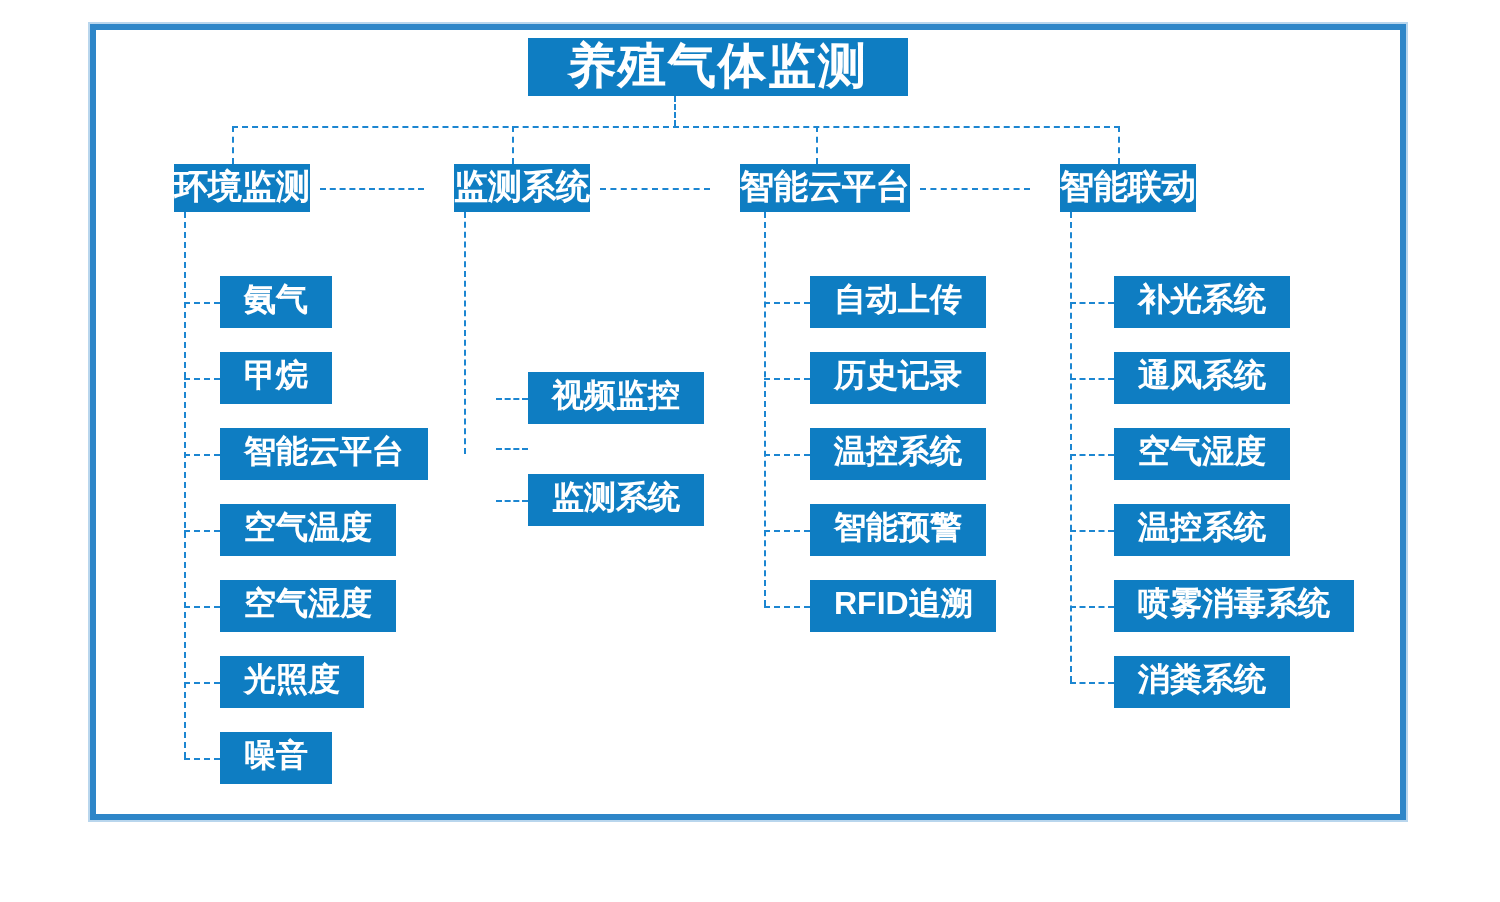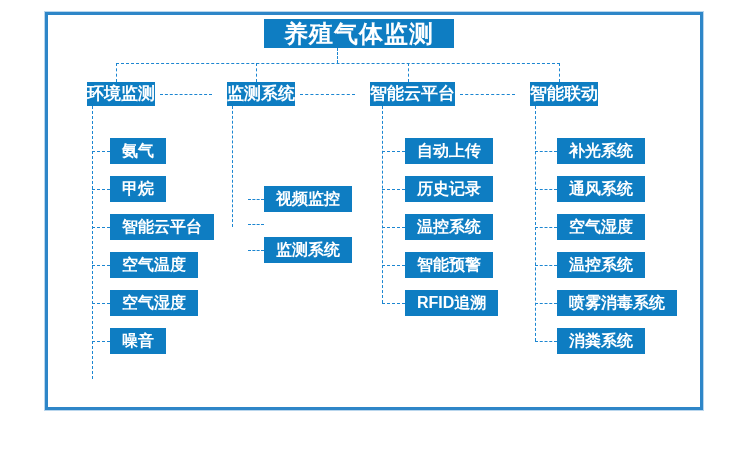--- a/index.html
+++ b/index.html
@@ -80,20 +80,24 @@
     <div class="row">
       <span class="stub"></span>
       <div class="node child">空气温度</div>
     </div>
     <div class="row">
       <span class="stub"></span>
       <div class="node child">空气湿度</div>
     </div>
     <div class="row">
       <span class="stub"></span>
+      <div class="node child">光照度</div>
+    </div>
+    <div class="row">
+      <span class="stub"></span>
       <div class="node child">噪音</div>
     </div>
   </div>
 
   <div class="col" style="left:248px;top:138px;margin-top:48px;--stub:16px;">
     <div class="row">
       <span class="stub"></span>
       <div class="node child">视频监控</div>
     </div>
     <div class="row">

